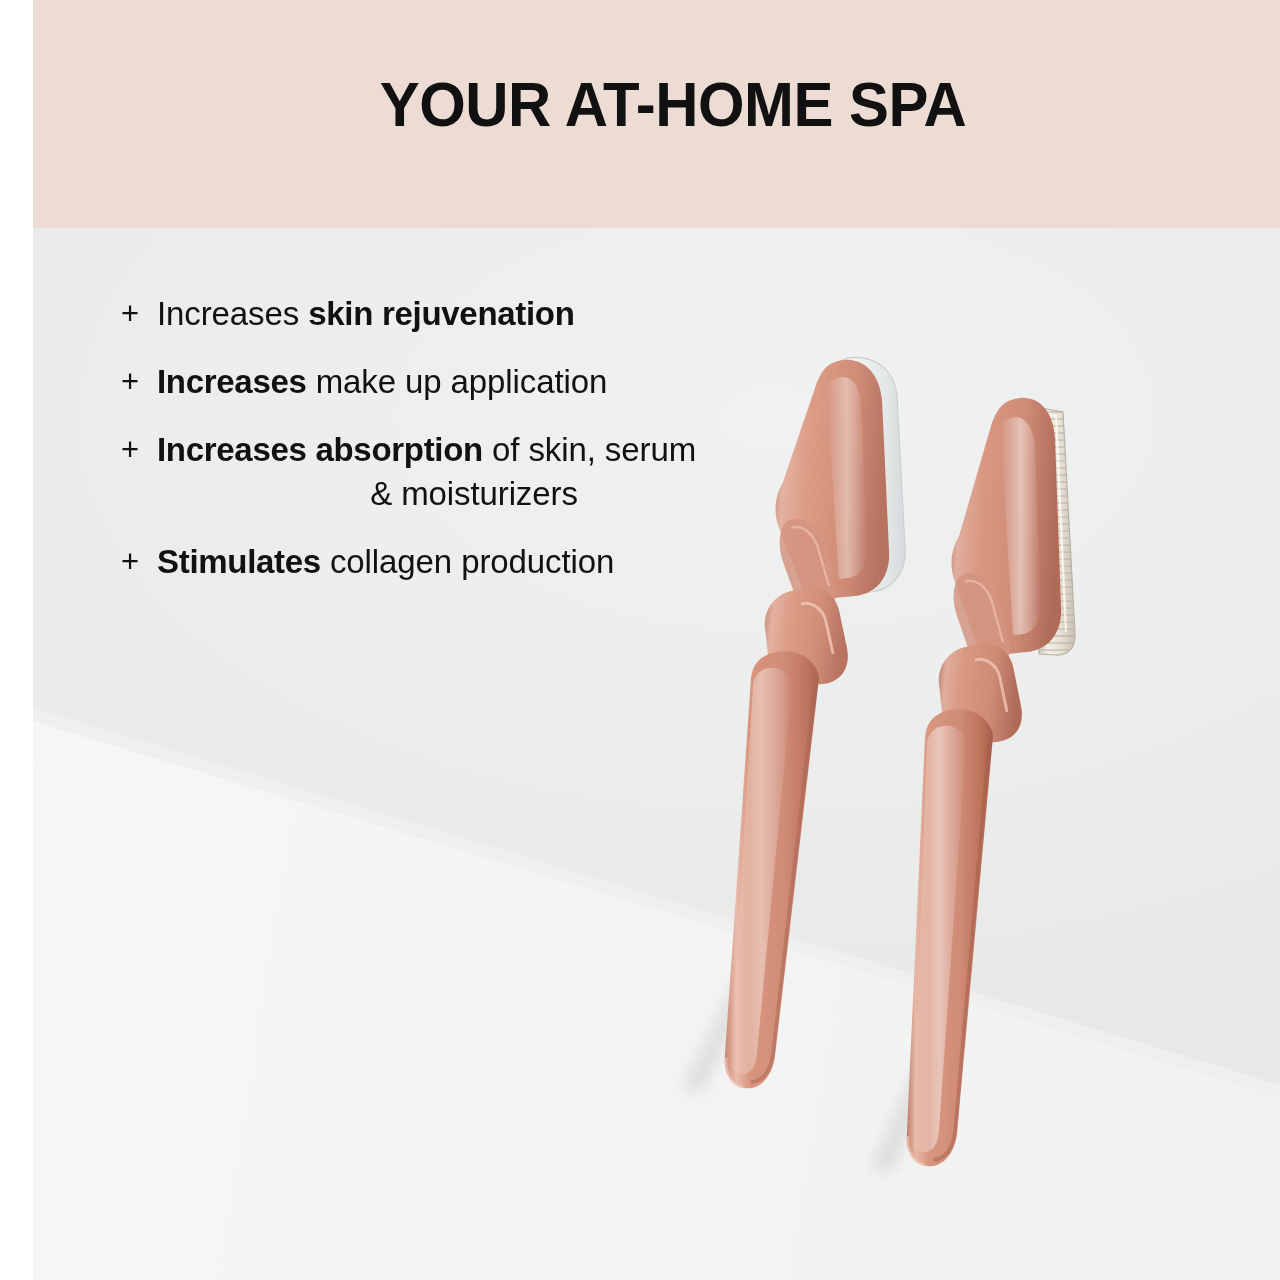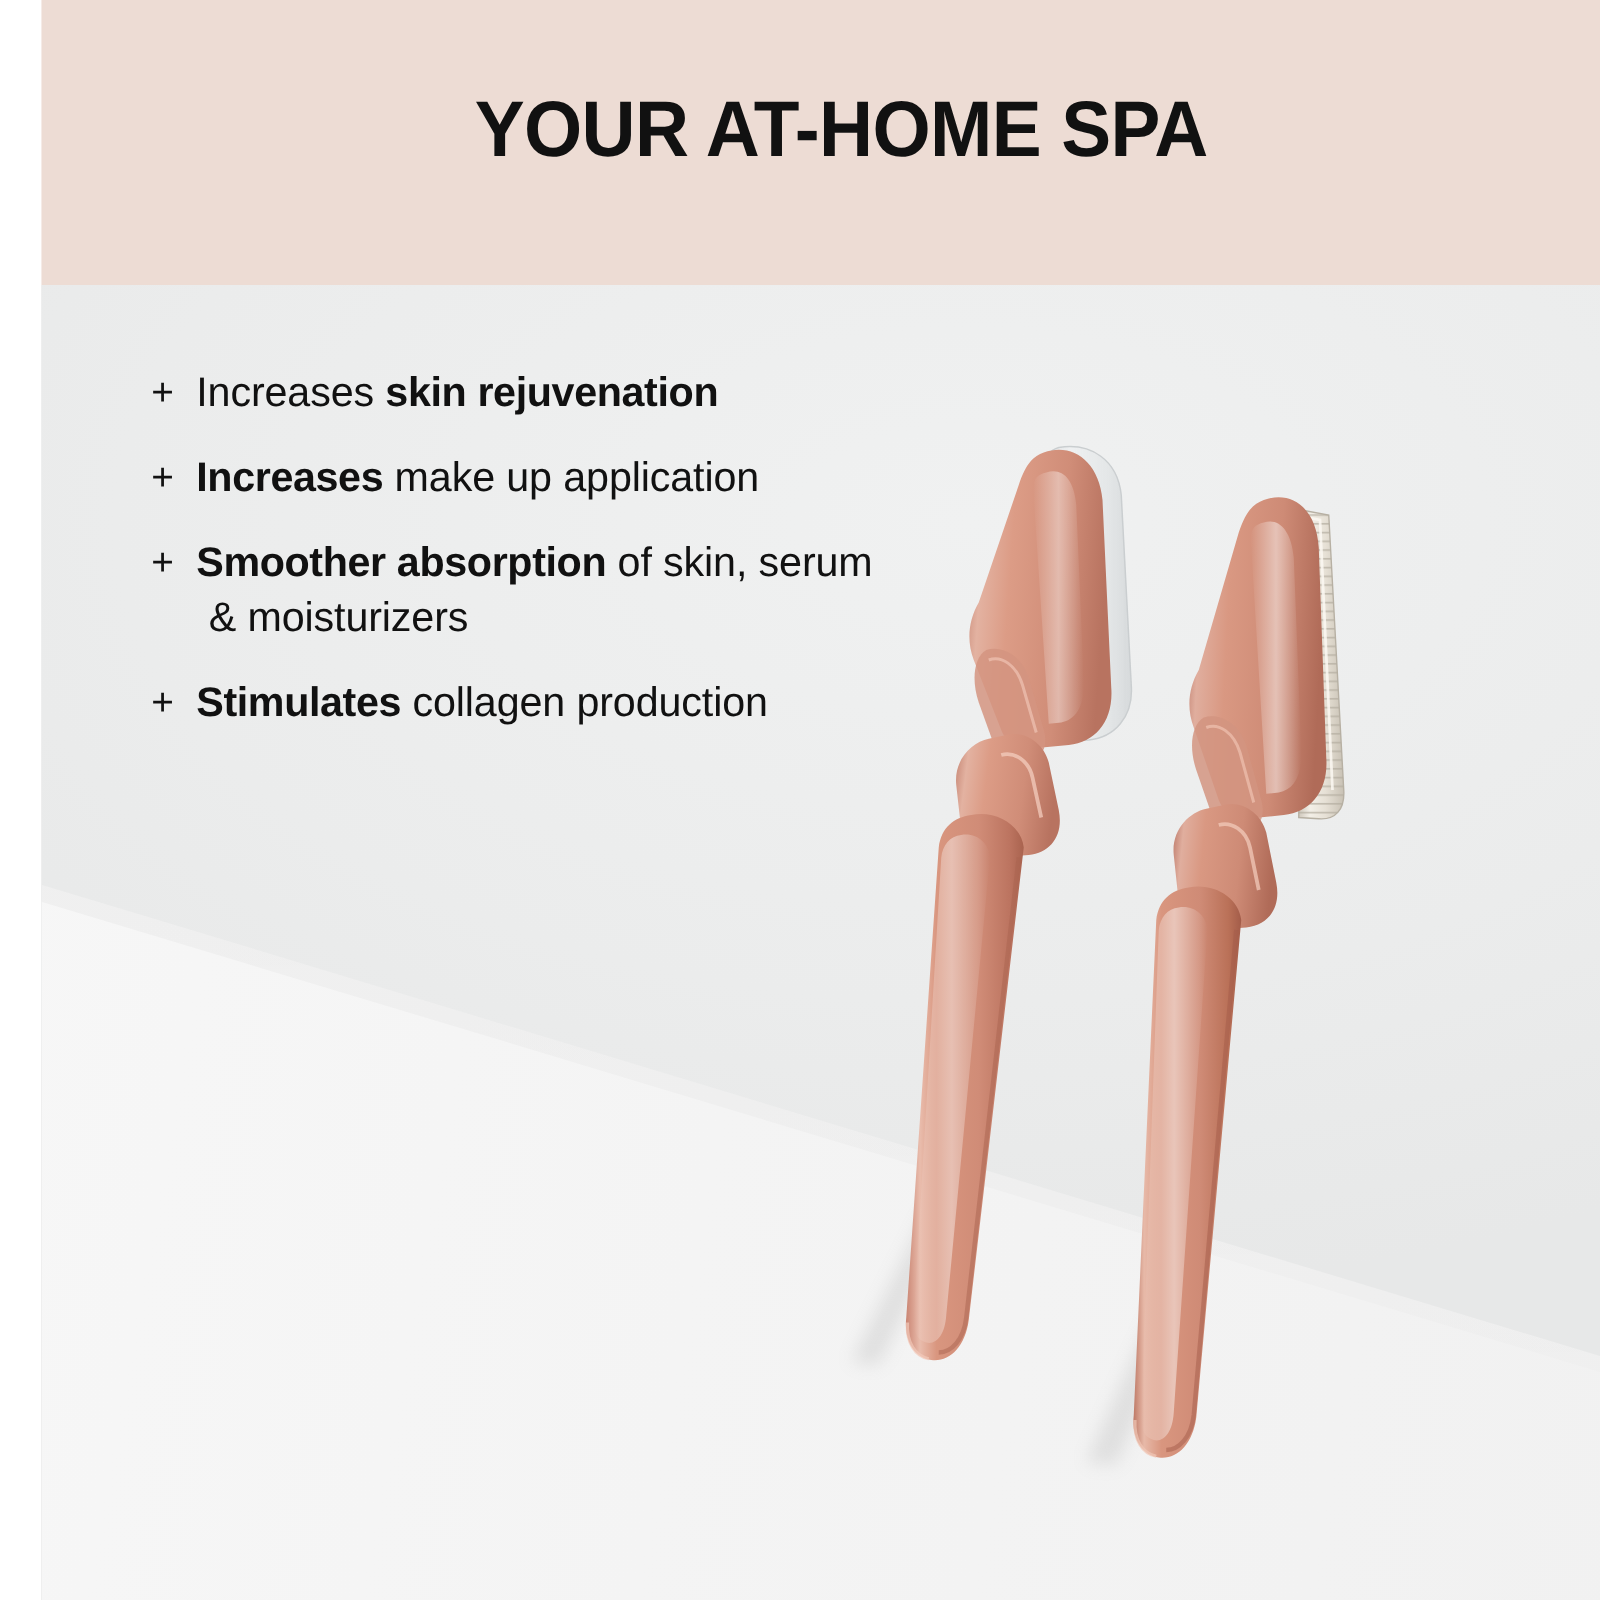--- a/index.html
+++ b/index.html
@@ -112,20 +112,21 @@
     font-weight: 400;
   }
   .benefit-text b {
     font-weight: 800;
     letter-spacing: -0.3px;
     text-align: center;
   }
   .benefit-wrap {
     display: block;
     padding-left: 10px;
+    text-align: center;
   }
 
   
   .razor {
     position: absolute;
     z-index: 4;
     transform-origin: 50% 0%;
   }
 
   
@@ -306,21 +307,21 @@
     <div class="benefit-row">
       <span class="benefit-plus">+</span>
       <span class="benefit-text">
         <span></span><b>Increases</b><span> make up application</span>
       </span>
     </div>
 
     <div class="benefit-row">
       <span class="benefit-plus">+</span>
       <span class="benefit-text">
-        <span></span><b>Smoother absorption</b><span> of skin, serum</span><span class="benefit-wrap">&amp; moisturizers</span>
+        <span></span><b>Increases absorption</b><span> of skin, serum</span><span class="benefit-wrap">&amp; moisturizers</span>
       </span>
     </div>
 
     <div class="benefit-row">
       <span class="benefit-plus">+</span>
       <span class="benefit-text">
         <span></span><b>Stimulates</b><span> collagen production</span>
       </span>
     </div>
 

